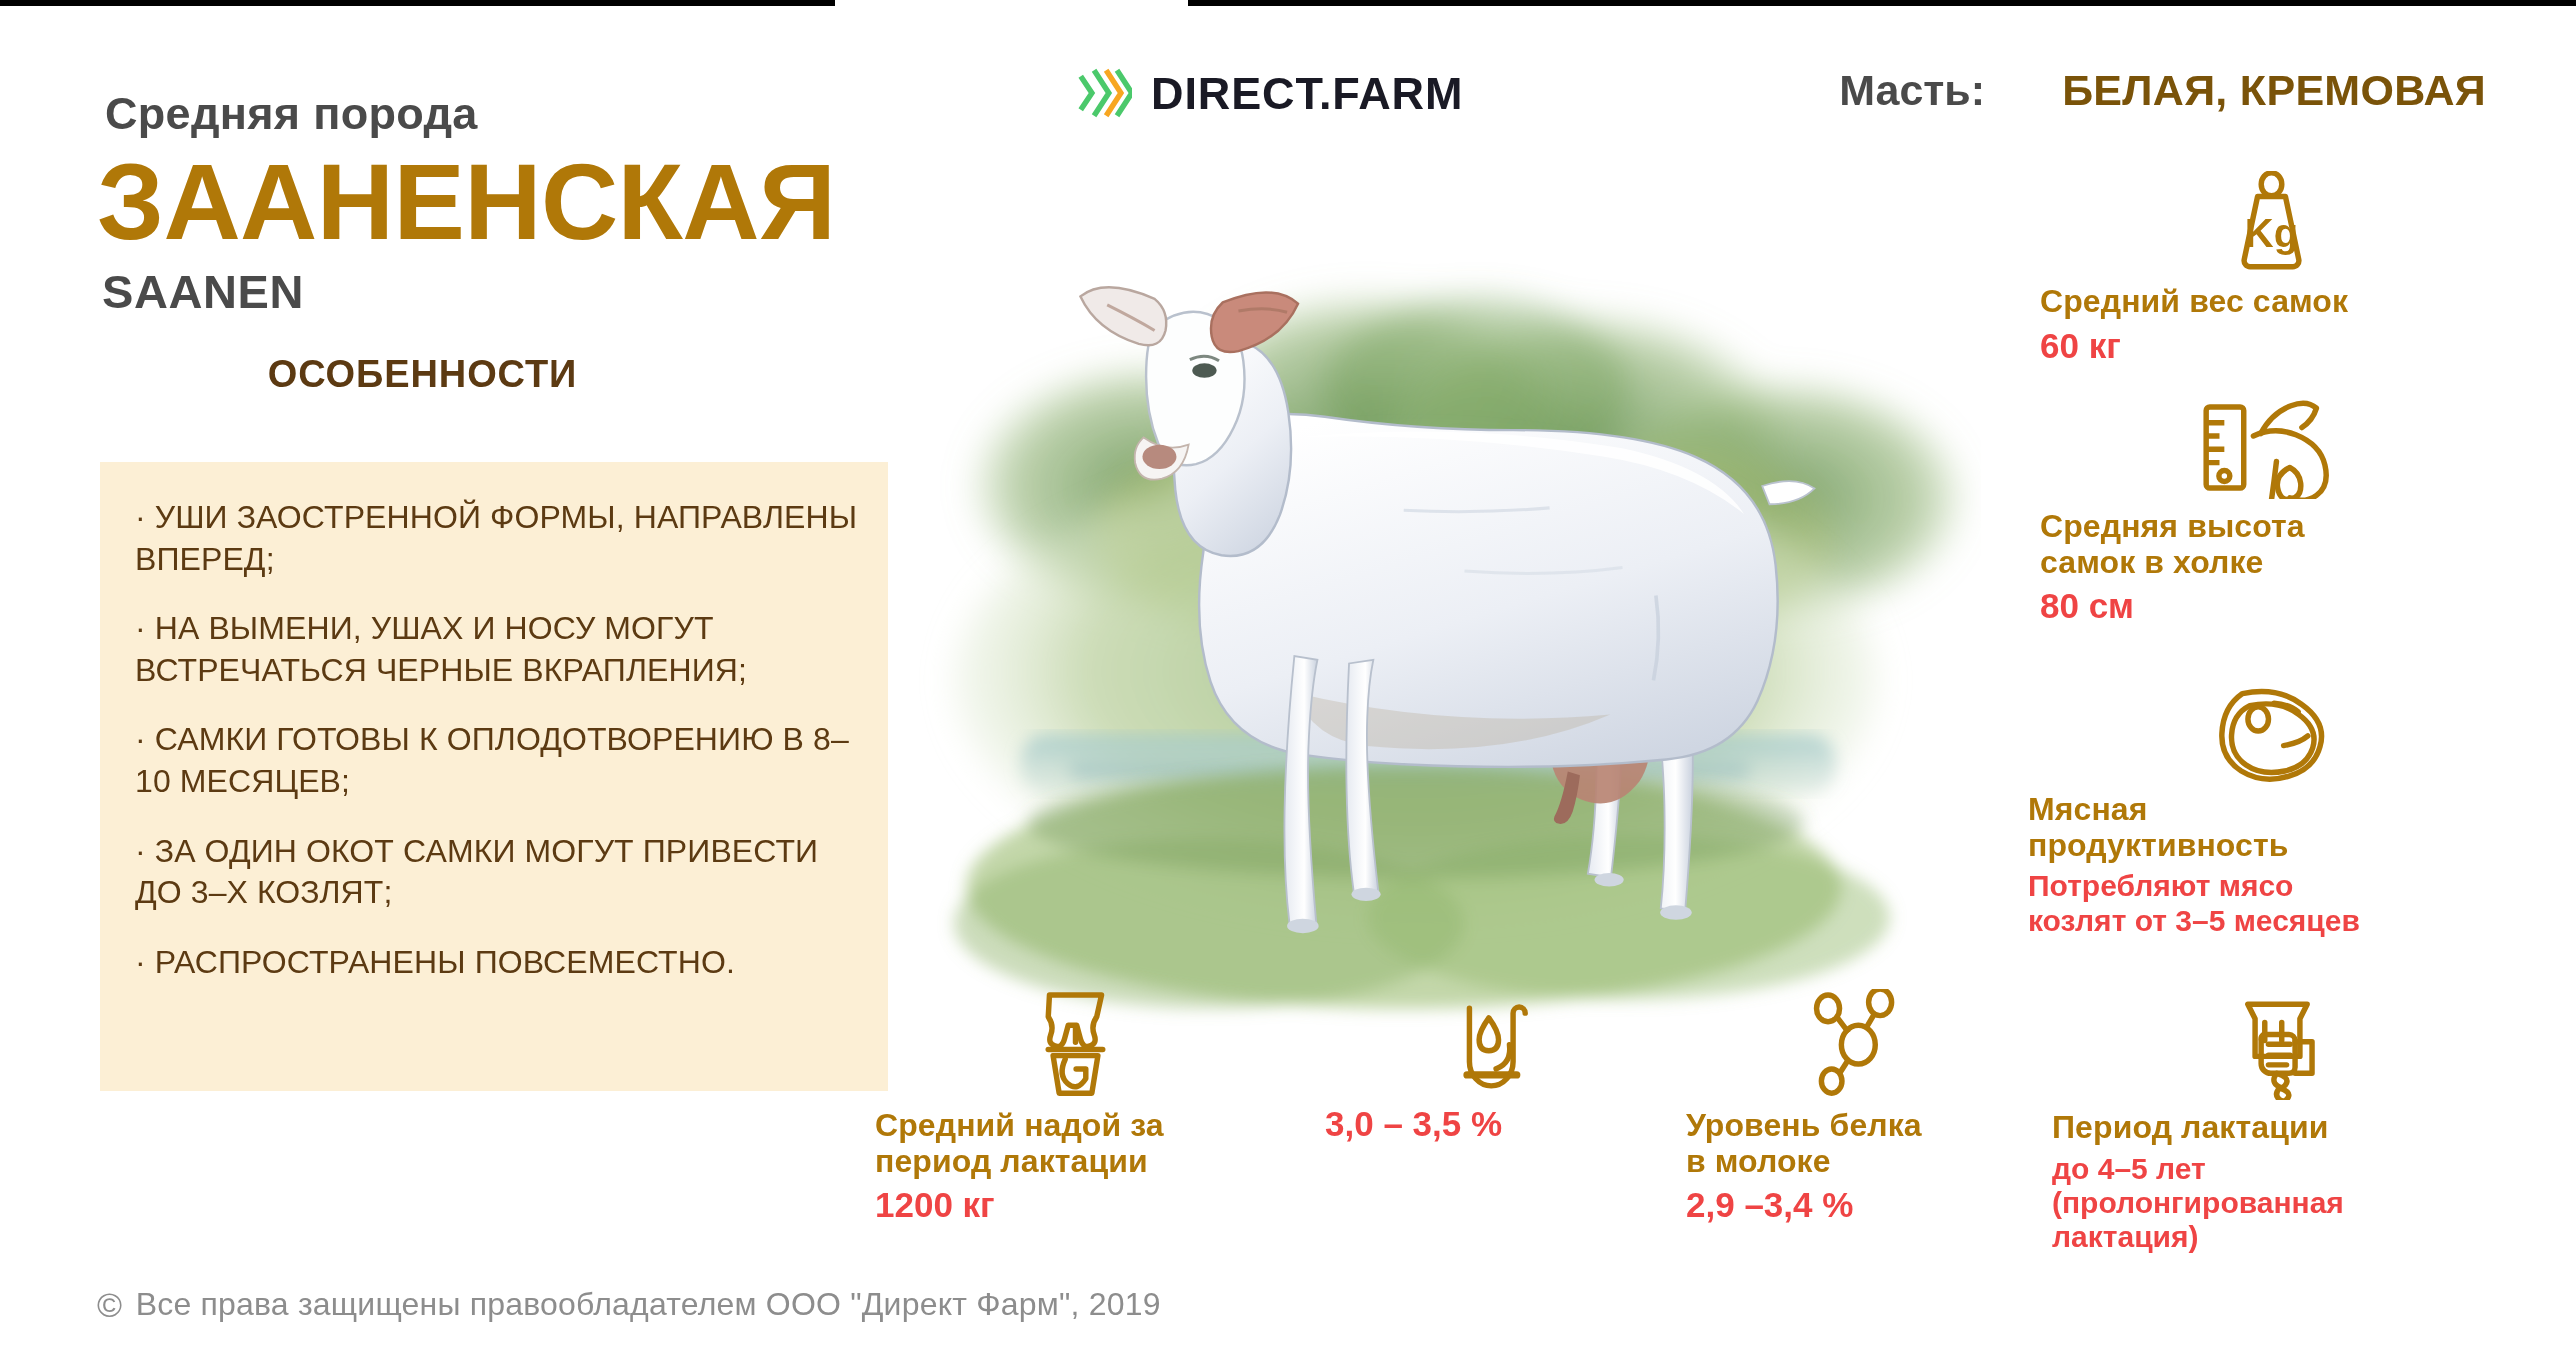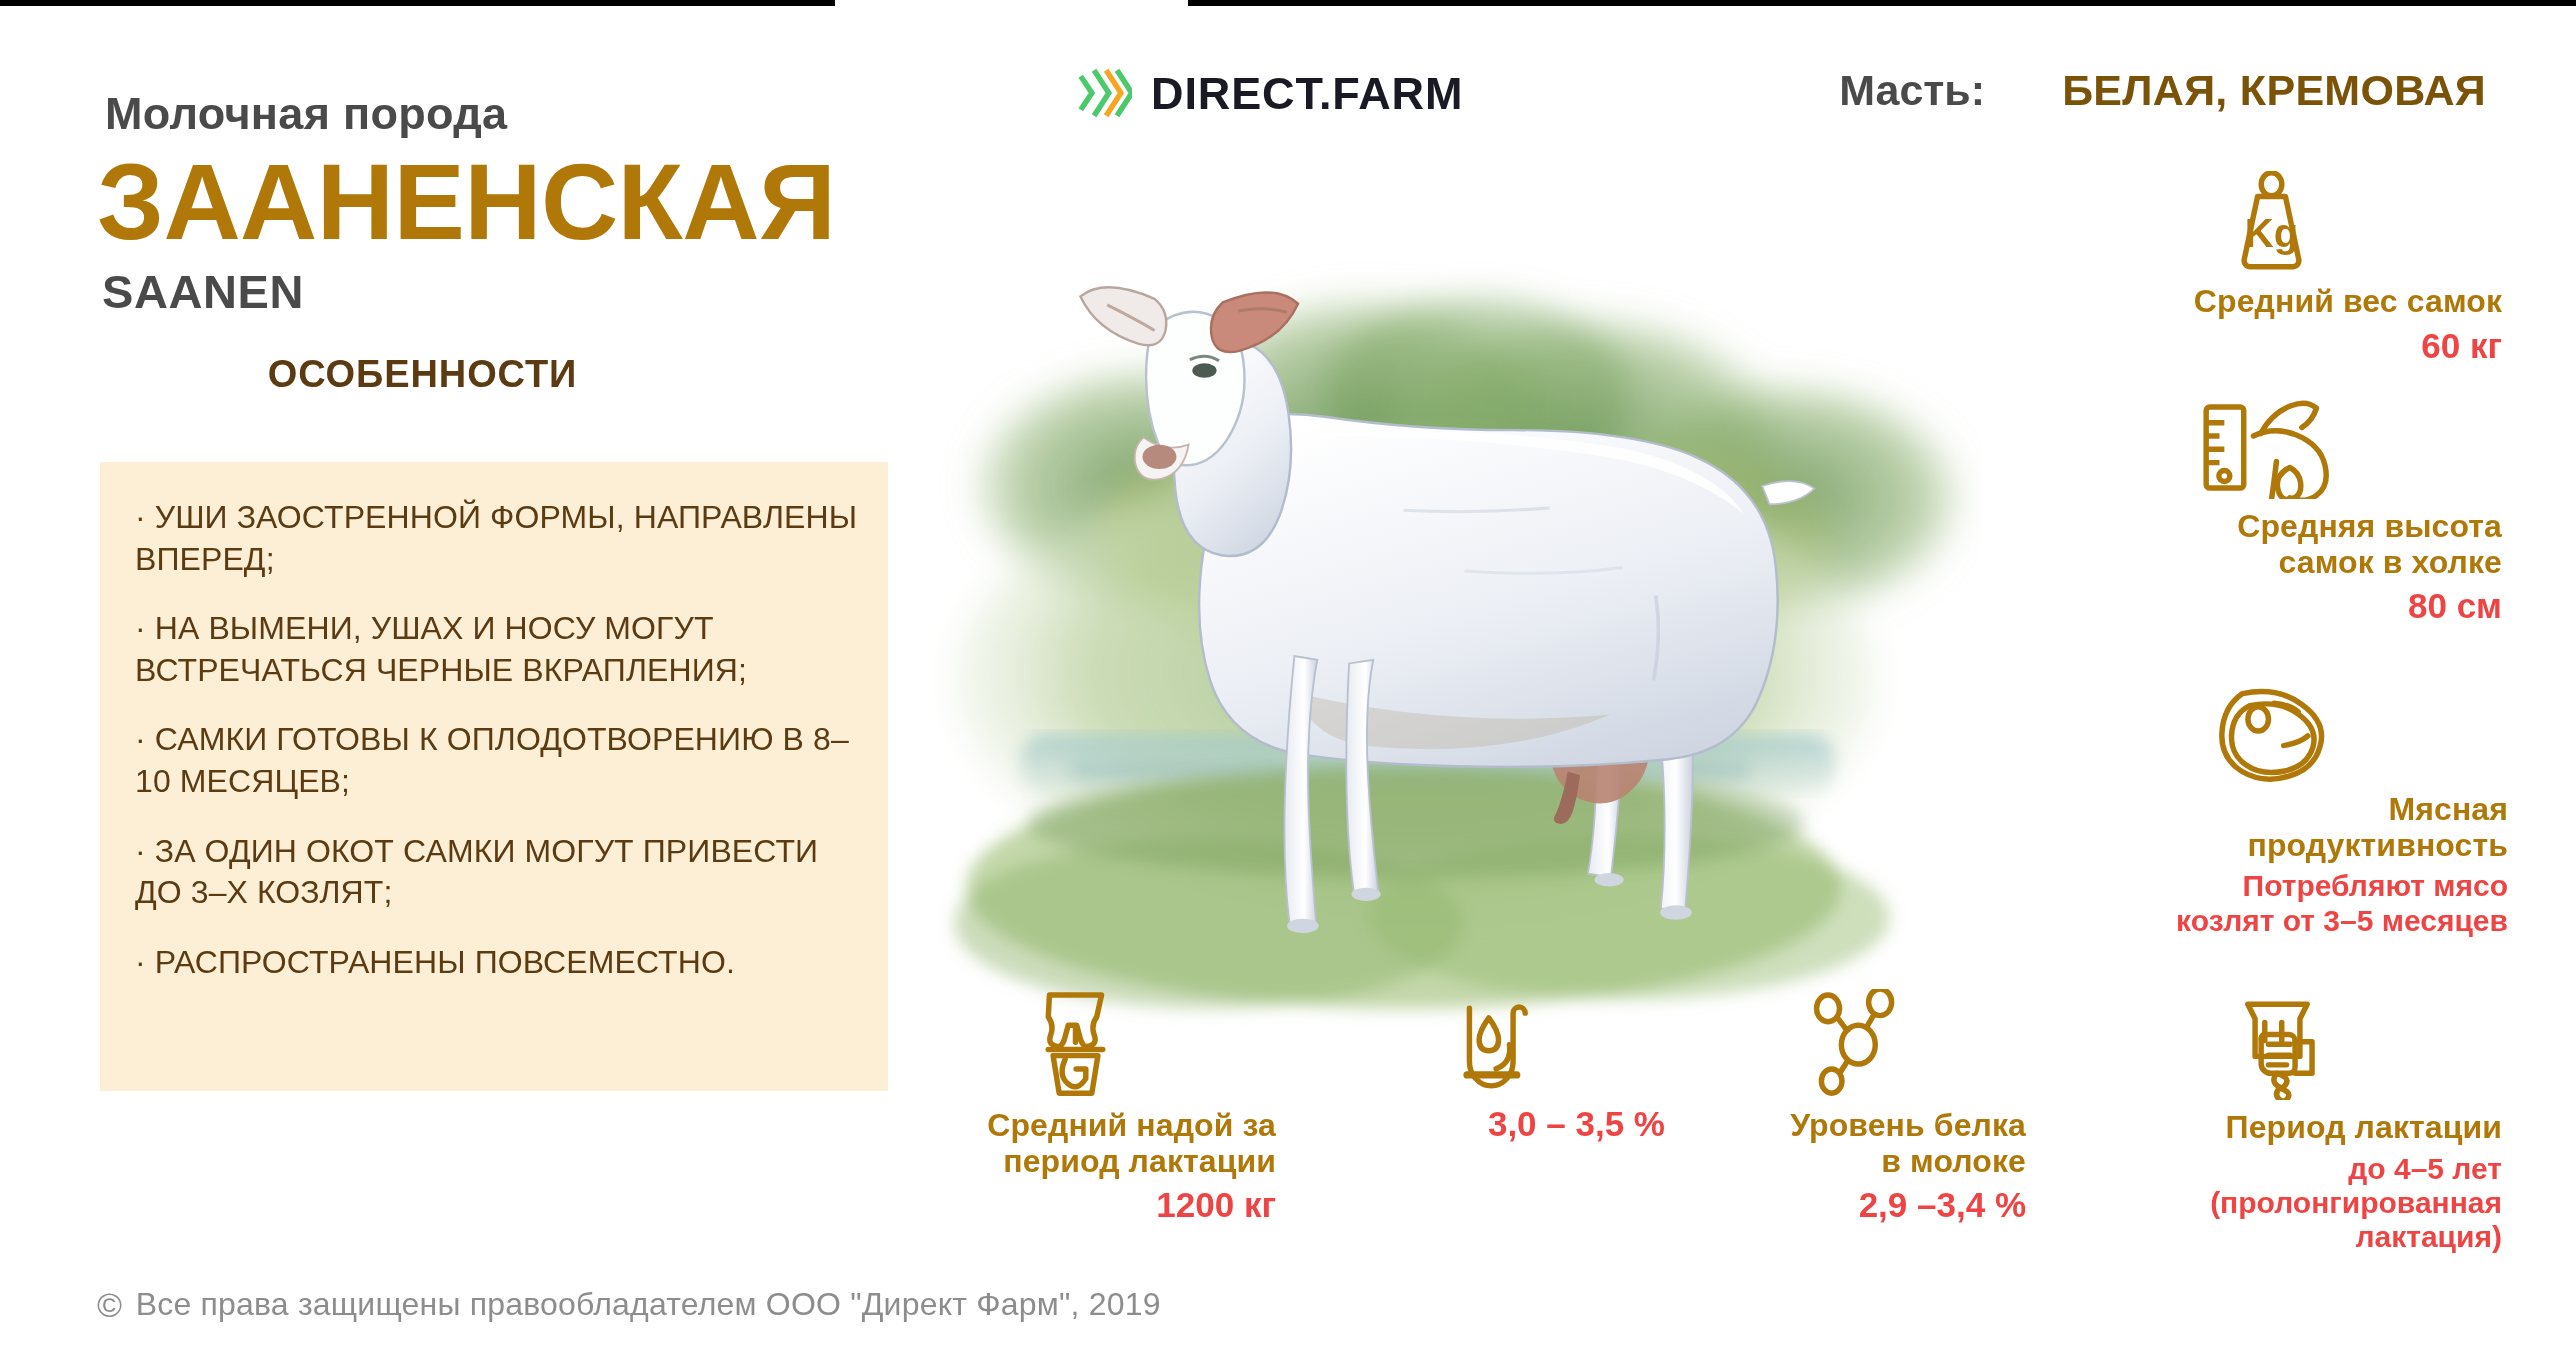--- a/index.html
+++ b/index.html
@@ -61,21 +61,21 @@
   .mast-label{color:#4a4a4a;font-size:43px;font-weight:700;}
   .mast-value{color:#7A5309;font-size:43px;font-weight:700;letter-spacing:0.3px;margin-left:47px;}
 
   
   .hero{
     position:absolute;left:869px;top:170px;width:1112px;height:869px;overflow:hidden;
   }
   .hero svg{width:100%;height:100%;display:block;}
 
   
-  .stat{position:absolute;text-align:right;}
+  .stat{position:absolute;text-align:left;}
   .stat .ic{display:flex;justify-content:center;align-items:flex-end;}
   .stat .ic svg{display:block;}
   .stat-label{
     color:#B07808;font-size:32px;font-weight:700;line-height:1.12;margin-top:9.7px;
     letter-spacing:0.1px;
   }
   .stat-value{
     color:#ef4444;font-size:35px;font-weight:700;line-height:1.14;margin-top:6px;
   }
   .stat-value.small{font-size:30px;}
@@ -98,21 +98,21 @@
   }
   .copy-glyph{font-size:34px;line-height:1;}
 </style>
 </head>
 <body>
 
 <div class="top-rule a"></div>
 <div class="top-rule b"></div>
 
 <div class="left-col">
-  <div class="kicker">Молочная порода</div>
+  <div class="kicker">Средняя порода</div>
   <div class="breed-title">ЗААНЕНСКАЯ</div>
   <div class="breed-latin">SAANEN</div>
   <div class="features-heading">ОСОБЕННОСТИ</div>
 </div>
 
 <div class="features-box">
   <div class="feature-item">· УШИ ЗАОСТРЕННОЙ ФОРМЫ, НАПРАВЛЕНЫ ВПЕРЕД;</div>
   <div class="feature-item">· НА ВЫМЕНИ, УШАХ И НОСУ МОГУТ ВСТРЕЧАТЬСЯ ЧЕРНЫЕ ВКРАПЛЕНИЯ;</div>
   <div class="feature-item">· САМКИ ГОТОВЫ К ОПЛОДОТВОРЕНИЮ В 8–10 МЕСЯЦЕВ;</div>
   <div class="feature-item">· ЗА ОДИН ОКОТ САМКИ МОГУТ ПРИВЕСТИ ДО 3–Х КОЗЛЯТ;</div>

